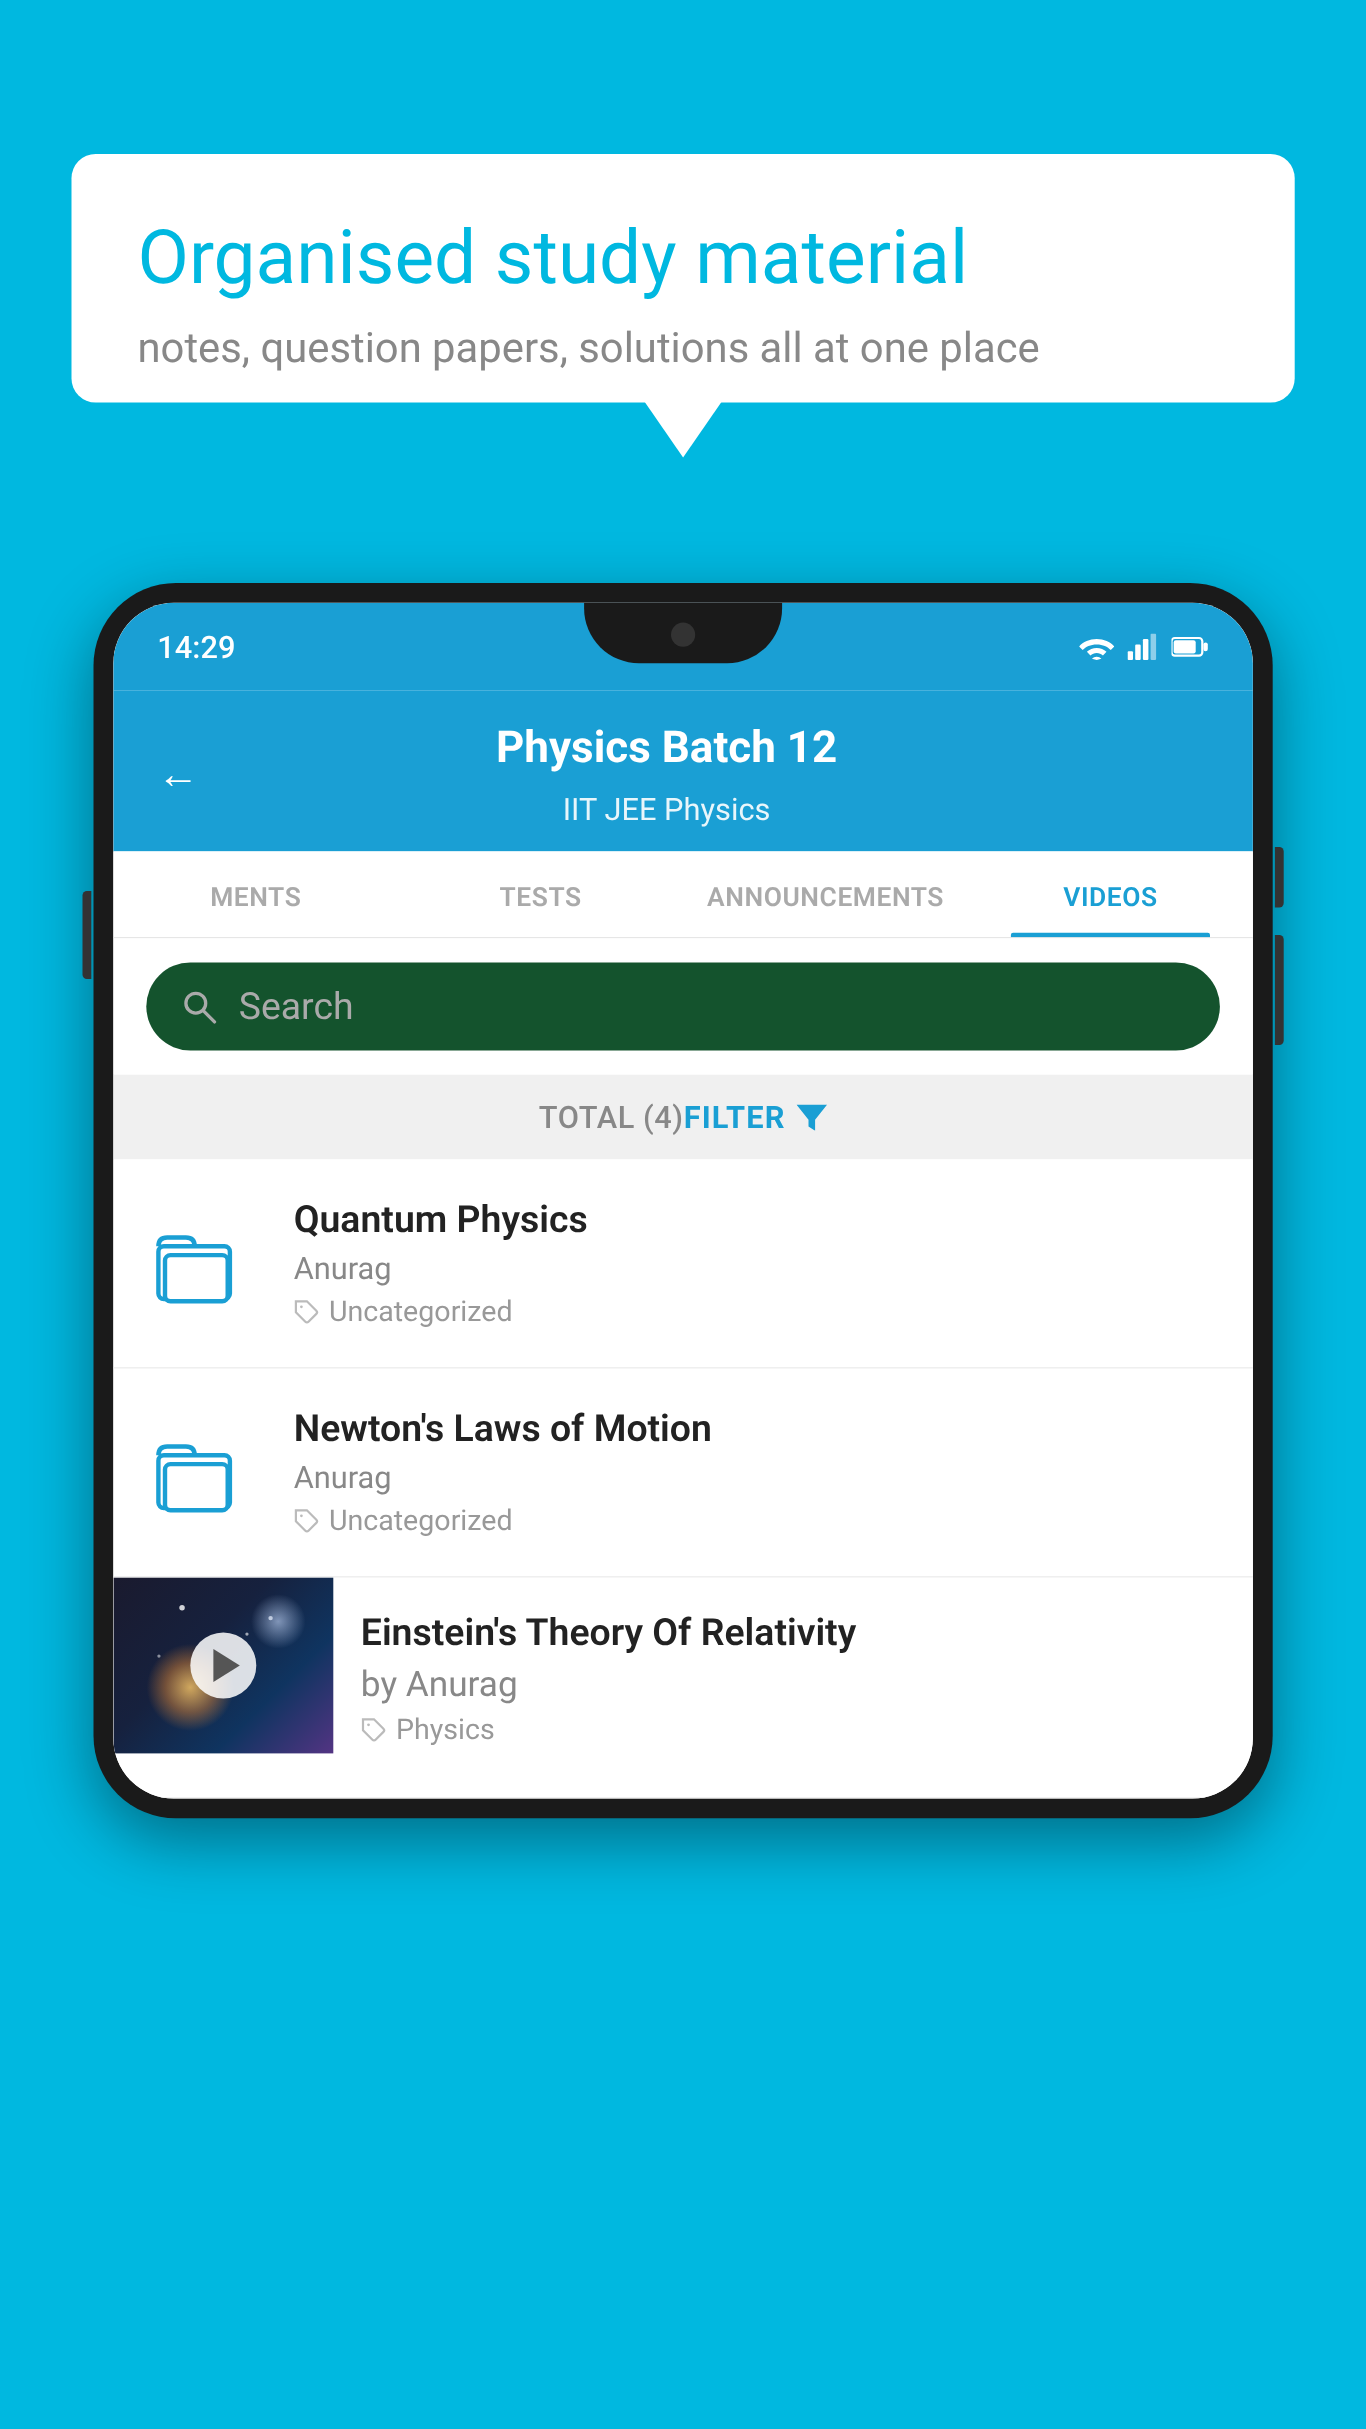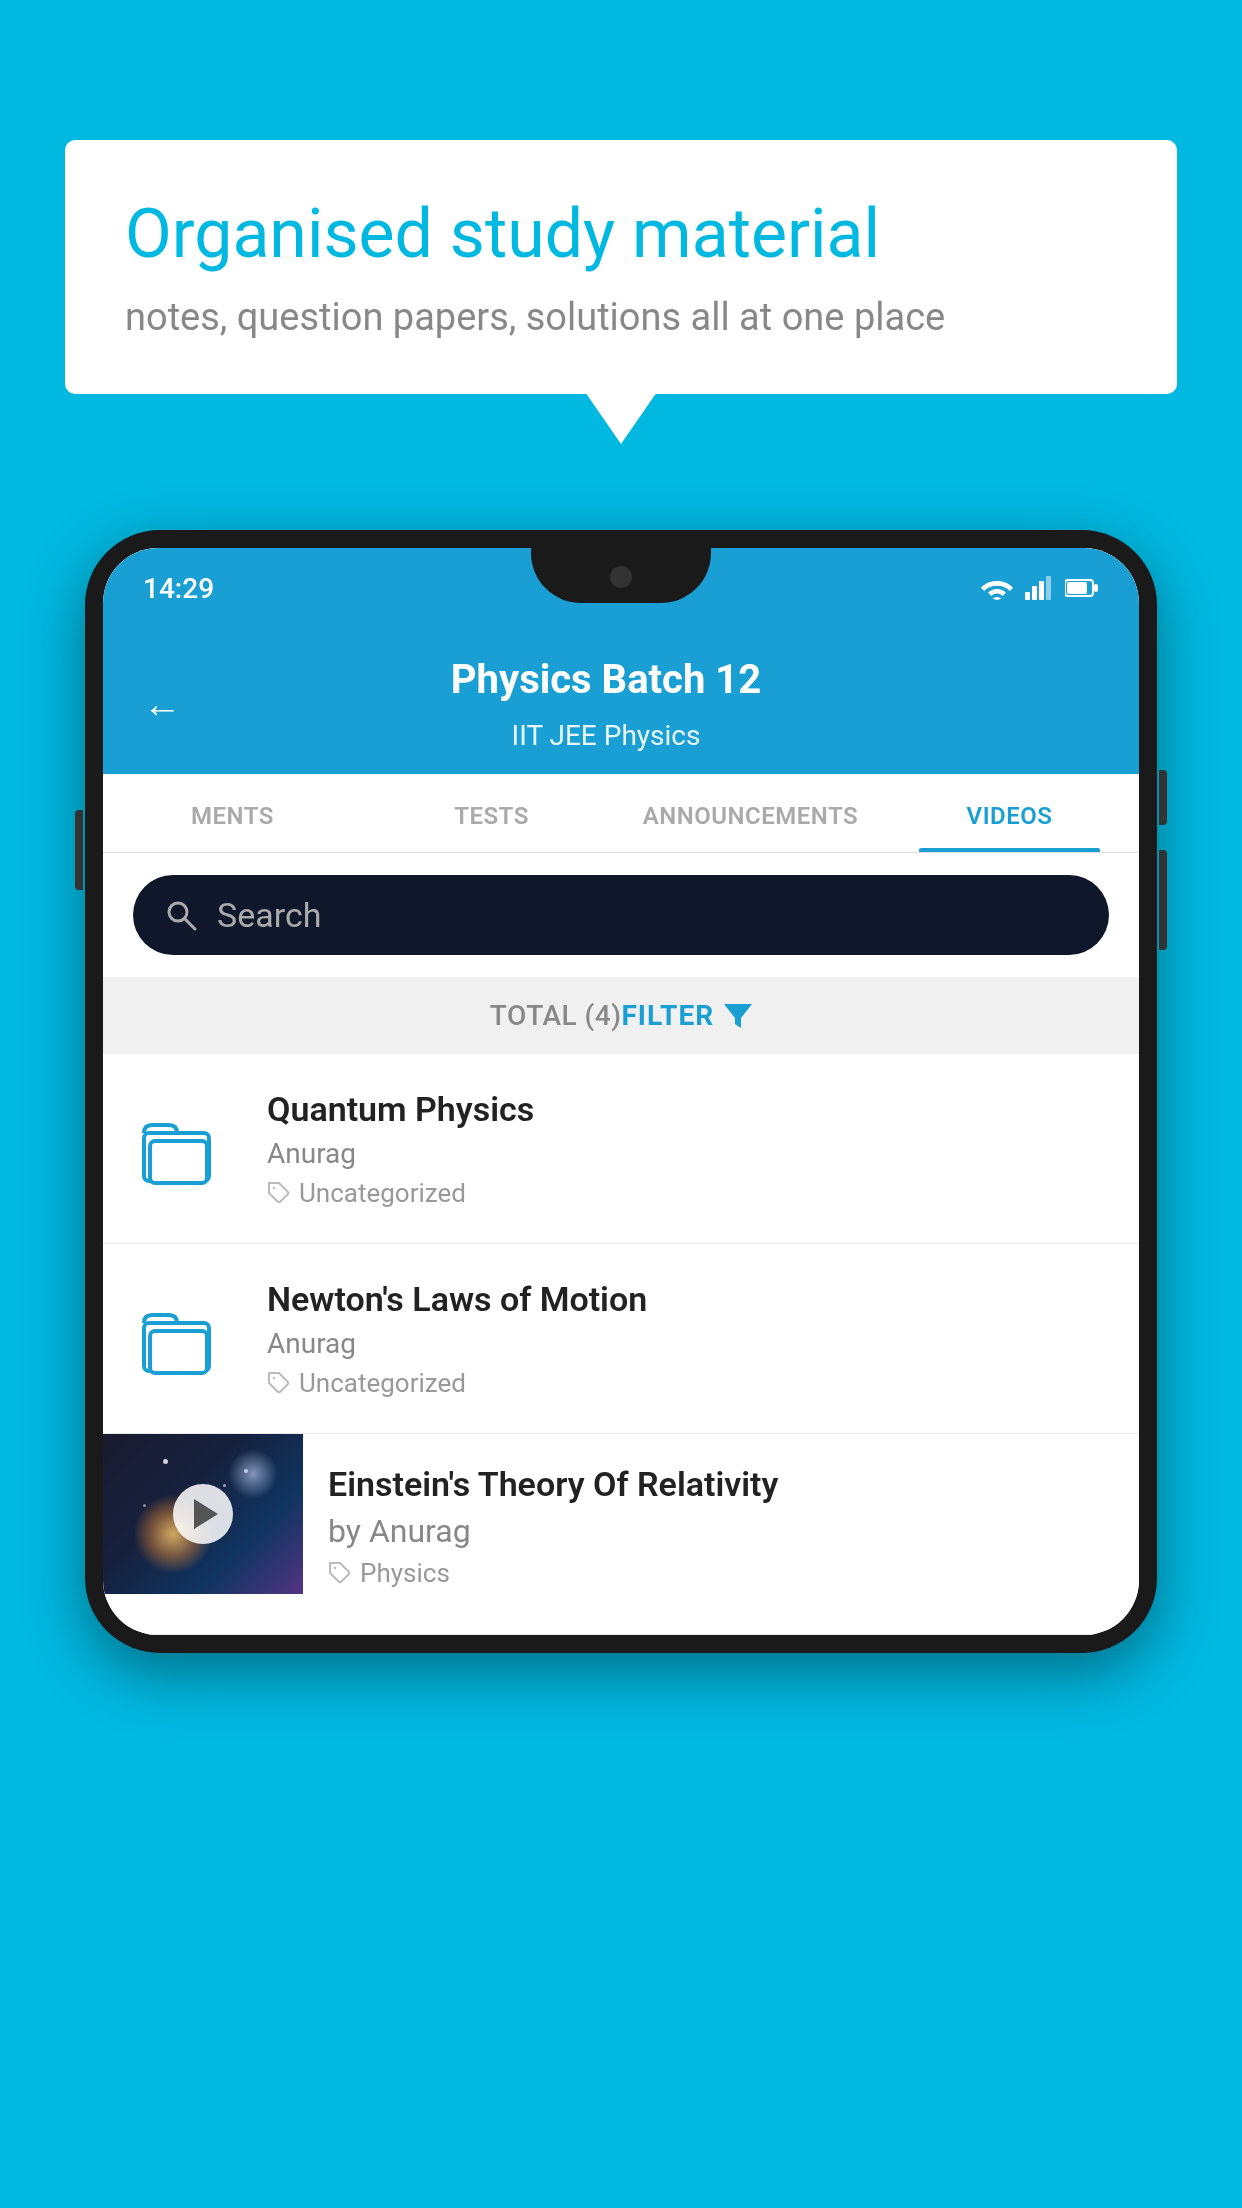--- a/index.html
+++ b/index.html
@@ -16,22 +16,22 @@
     
     .speech-bubble-container {
       position: absolute;
       top: 140px;
       left: 65px;
       right: 65px;
     }
 
     .speech-bubble {
       background: white;
-      border-radius: 10px;
-      padding: 55px 60px 55px 60px;
+      border-radius: 22px;
+      padding: 55px 60px 27px 60px;
       position: relative;
     }
 
     .speech-bubble::after {
       content: '';
       position: absolute;
       bottom: -50px;
       left: 50%;
       transform: translateX(-50%);
       width: 0;
@@ -191,21 +191,21 @@
       border-radius: 2px 2px 0 0;
     }
 
     
     .search-container {
       background: white;
       padding: 22px 30px;
     }
 
     .search-box {
-      background: #0f172a;
+      background: #14532d;
       border-radius: 40px;
       display: flex;
       align-items: center;
       padding: 20px 30px;
       gap: 18px;
     }
 
     .search-placeholder {
       color: #aaa;
       font-size: 34px;

